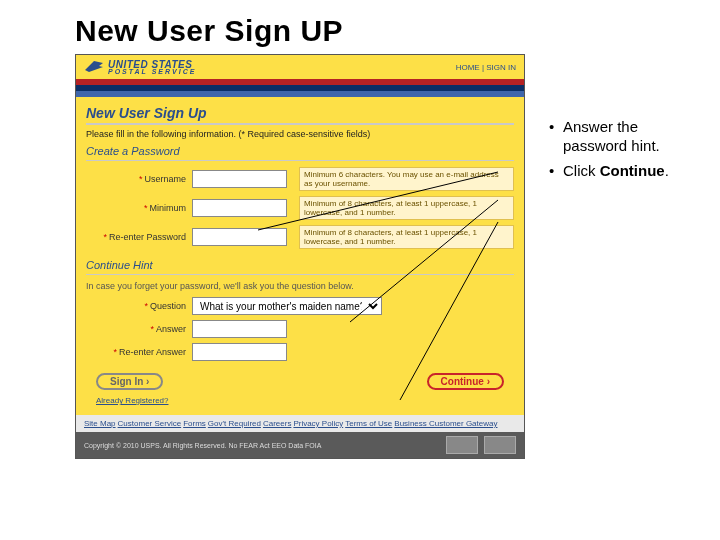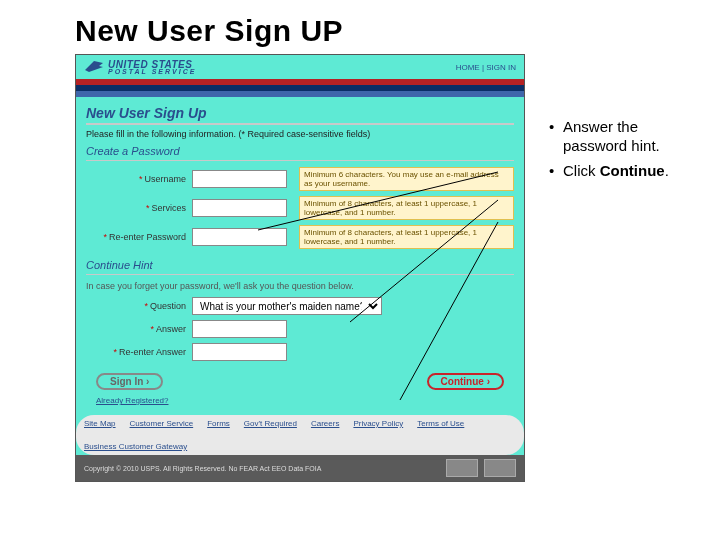--- a/index.html
+++ b/index.html
@@ -7,21 +7,21 @@
     width: 720px; height: 540px;
     font-family: Arial, Helvetica, sans-serif;
     background: #fff; color: #000;
     position: relative; overflow: hidden;
   }
   .slide { padding: 14px 28px 0 28px; margin-left: 47px; }
   .slide-title { font-size: 30px; font-weight: 700; letter-spacing: .5px; margin-bottom: 6px; }
 
   .cols { display: flex; gap: 24px; }
   .shot-wrap { flex: 0 0 450px; }
-  .shot { width: 450px; border: 1px solid #555; font-size: 10px; color:#444; background:#5eead4; }
+  .shot { width: 450px; border: 1px solid #555; font-size: 10px; color:#444; background:#fde047; }
 
   
   .usps-bar { display:flex; align-items:center; justify-content:space-between; padding:4px 8px; }
   .usps-logo { display:flex; align-items:center; gap:4px; }
   .eagle { width:20px; height:14px; display:inline-block; }
   .logo-text { color:#2a4e8d; font-weight:700; font-size:10px; letter-spacing:.5px; font-style:italic; }
   .logo-text .sub { font-size:7px; font-weight:700; display:block; letter-spacing:2px; color:#2a4e8d; margin-top:-2px;}
   .top-links { font-size:8px; color:#2a4e8d; }
 
   .bands { line-height:0; }
@@ -46,21 +46,21 @@
   .w190 { width:190px; }
   .hint { flex:1; background:#fff4cc; border:1px solid #e0c050; font-size:8px; color:#6b5200; padding:2px 4px; margin-left:6px; }
 
   .sub-note { font-size:9px; color:#555; margin:6px 0 6px 0; }
 
   .btn-row { display:flex; justify-content:space-between; align-items:center; margin-top:12px; padding:0 10px;}
   .pill { display:inline-block; border:2px solid #c8242b; color:#c8242b; border-radius:12px; padding:1px 12px; font-size:10px; font-weight:700; }
   .pill.gray { border-color:#888; color:#666; }
   .already { font-size:8px; color:#2a4e8d; text-decoration:underline; margin-top:6px; display:inline-block; margin-left:10px;}
 
-  .footer-links { display:flex; gap:14px; flex-wrap:wrap; background:#e9e9e9; padding:4px 8px; font-size:8px; color:#2a4e8d; text-decoration:underline;border-radius:18px;}
+  .footer-links { display:flex; gap:2px; flex-wrap:wrap; background:#e9e9e9; padding:4px 8px; font-size:8px; color:#2a4e8d; text-decoration:underline;}
   .footer-bar { background:#5a5a5a; color:#ddd; font-size:7px; padding:4px 8px; display:flex; gap:14px; align-items:center; justify-content:space-between;}
   .badges { display:flex; gap:6px; }
   .badge { width:32px; height:18px; background:#888; border:1px solid #aaa; display:inline-block;}
 
   
   .notes { flex:1; padding-top:64px; }
   .notes ul { list-style:none; }
   .notes li { font-size:15px; line-height:1.25; margin-bottom:6px; padding-left:14px; position:relative;}
   .notes li::before { content:"•"; position:absolute; left:0; top:0; font-size:15px;}
   .notes li b { font-weight:700; }
@@ -104,21 +104,21 @@
           <div class="instr">Please fill in the following information. (* Required case-sensitive fields)</div>
 
           <div class="panel-h">Create a Password</div>
 
           <div class="form-row">
             <label><span class="ast">*</span><span>Username</span></label>
             <input type="text" class="w95" style="">
             <div class="hint">Minimum 6 characters. You may use an e-mail address as your username.</div>
           </div>
           <div class="form-row">
-            <label><span class="ast">*</span><span>Services</span></label>
+            <label><span class="ast">*</span><span>Minimum</span></label>
             <input type="password" class="w95" style="">
             <div class="hint">Minimum of 8 characters, at least 1 uppercase, 1 lowercase, and 1 number.</div>
           </div>
           <div class="form-row">
             <label><span class="ast">*</span><span>Re-enter Password</span></label>
             <input type="password" class="w95" style="">
             <div class="hint">Minimum of 8 characters, at least 1 uppercase, 1 lowercase, and 1 number.</div>
           </div>
 
           <div class="panel-h" style="margin-top:10px">Continue Hint</div>

